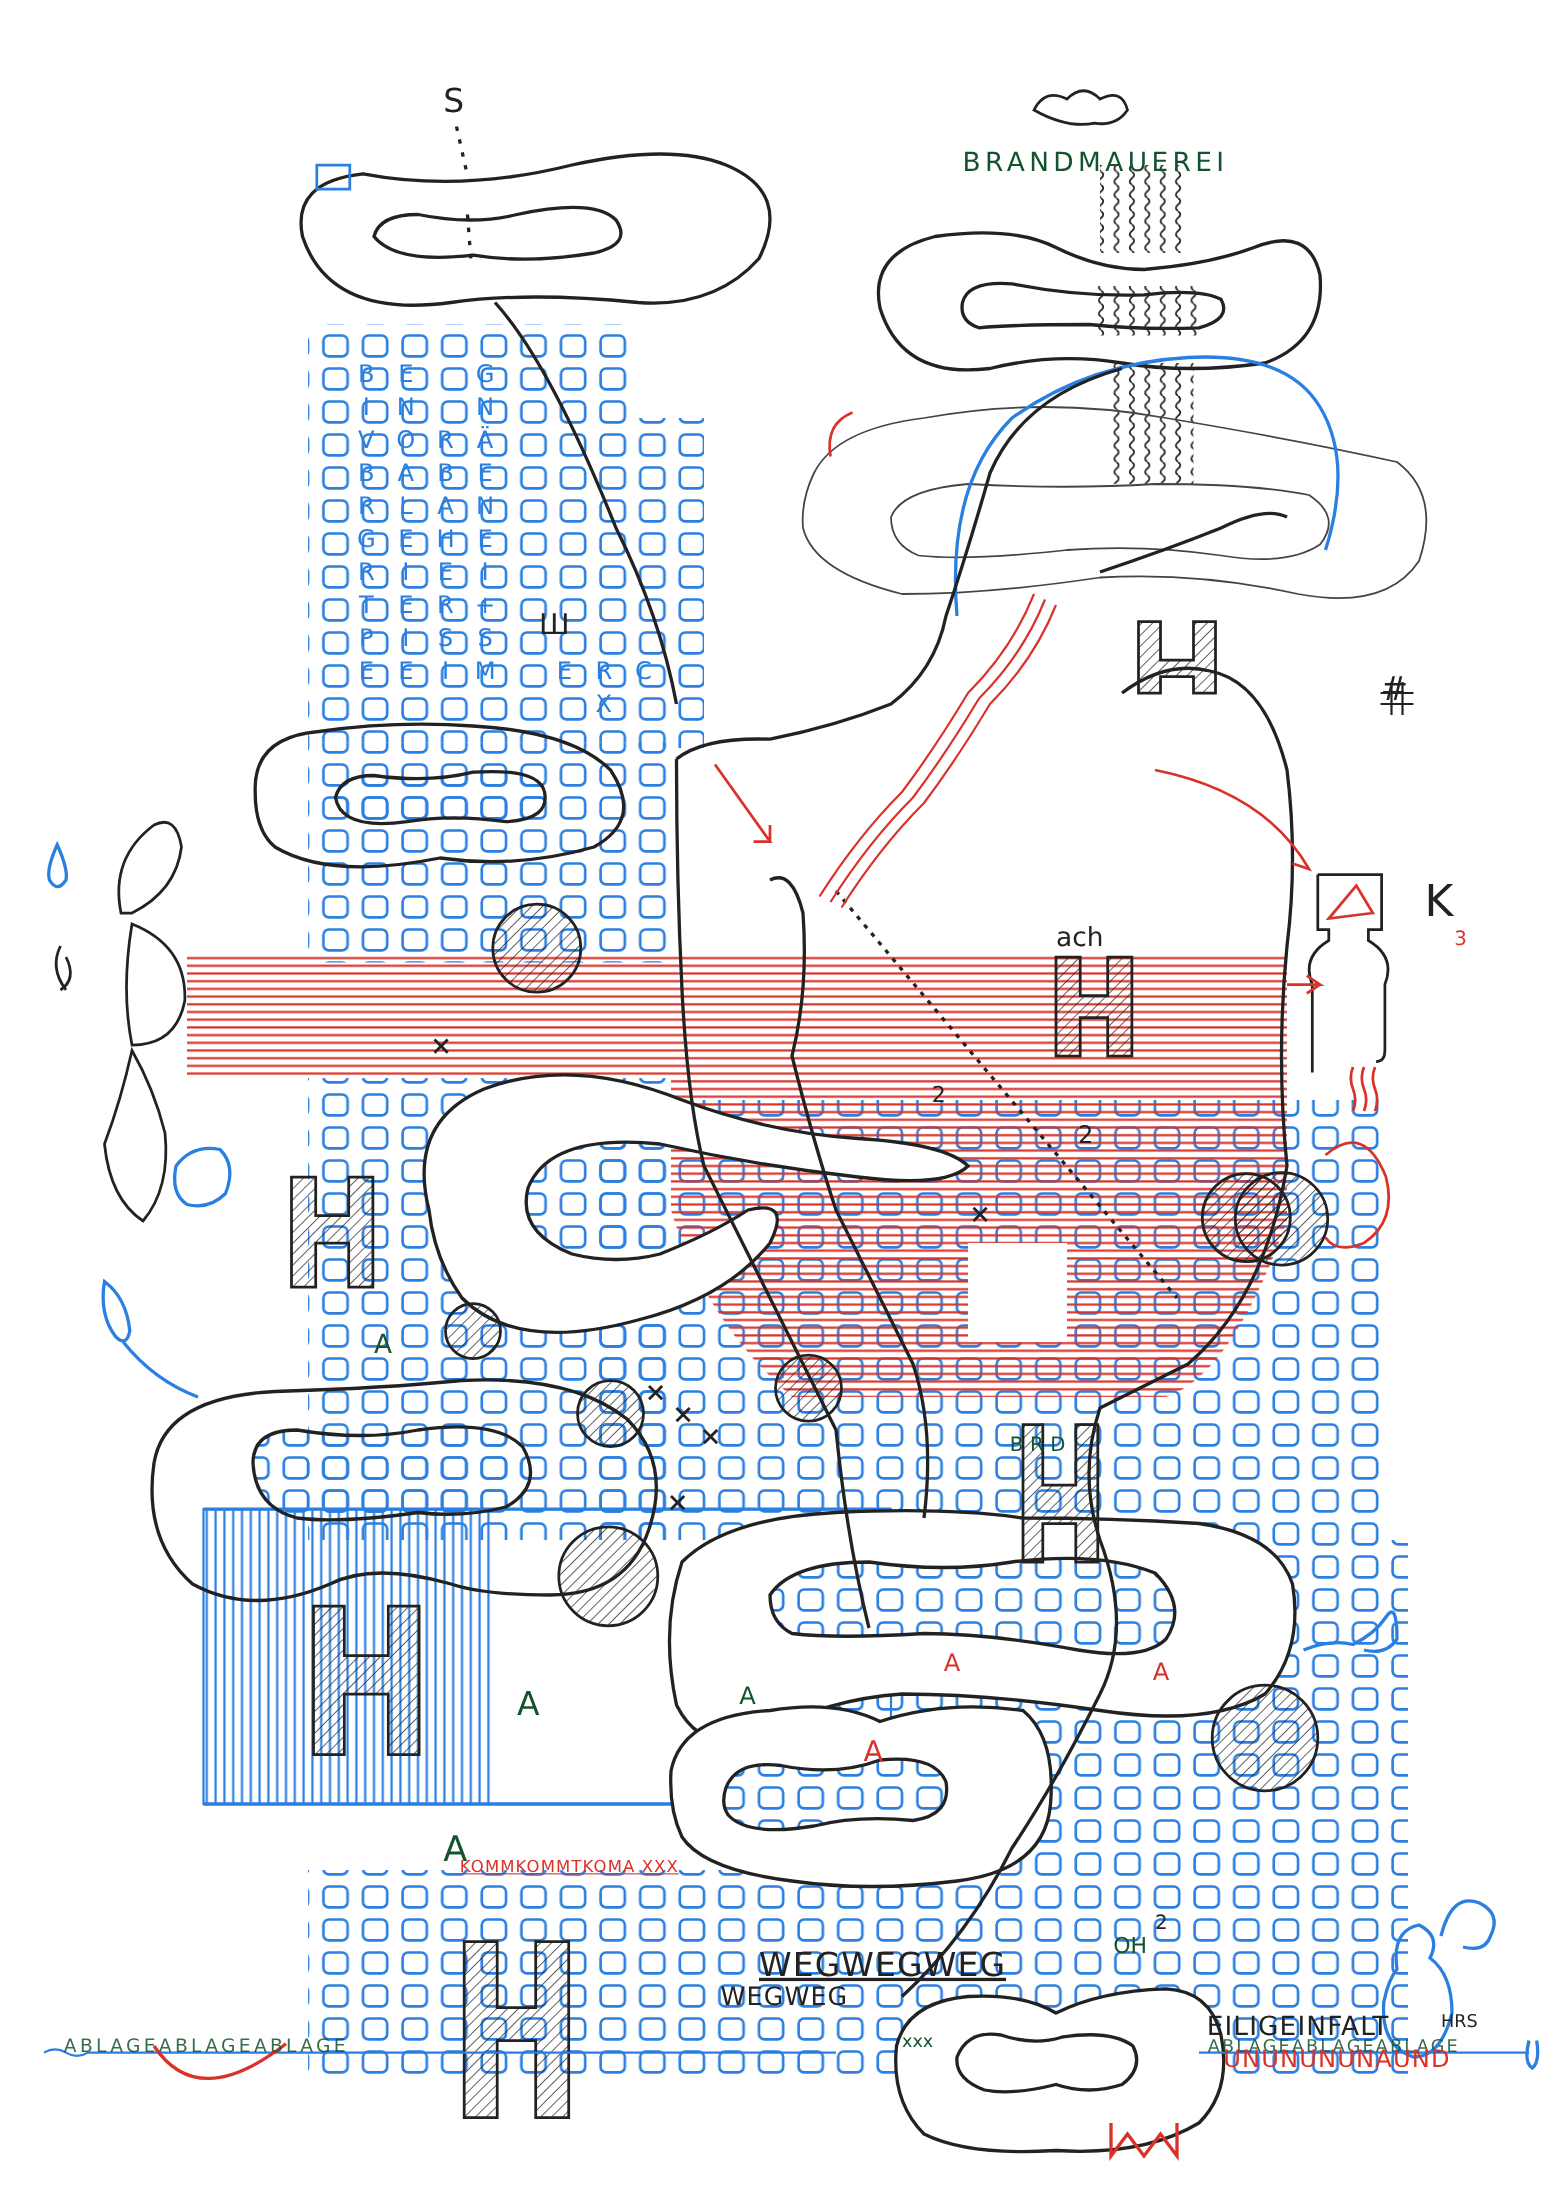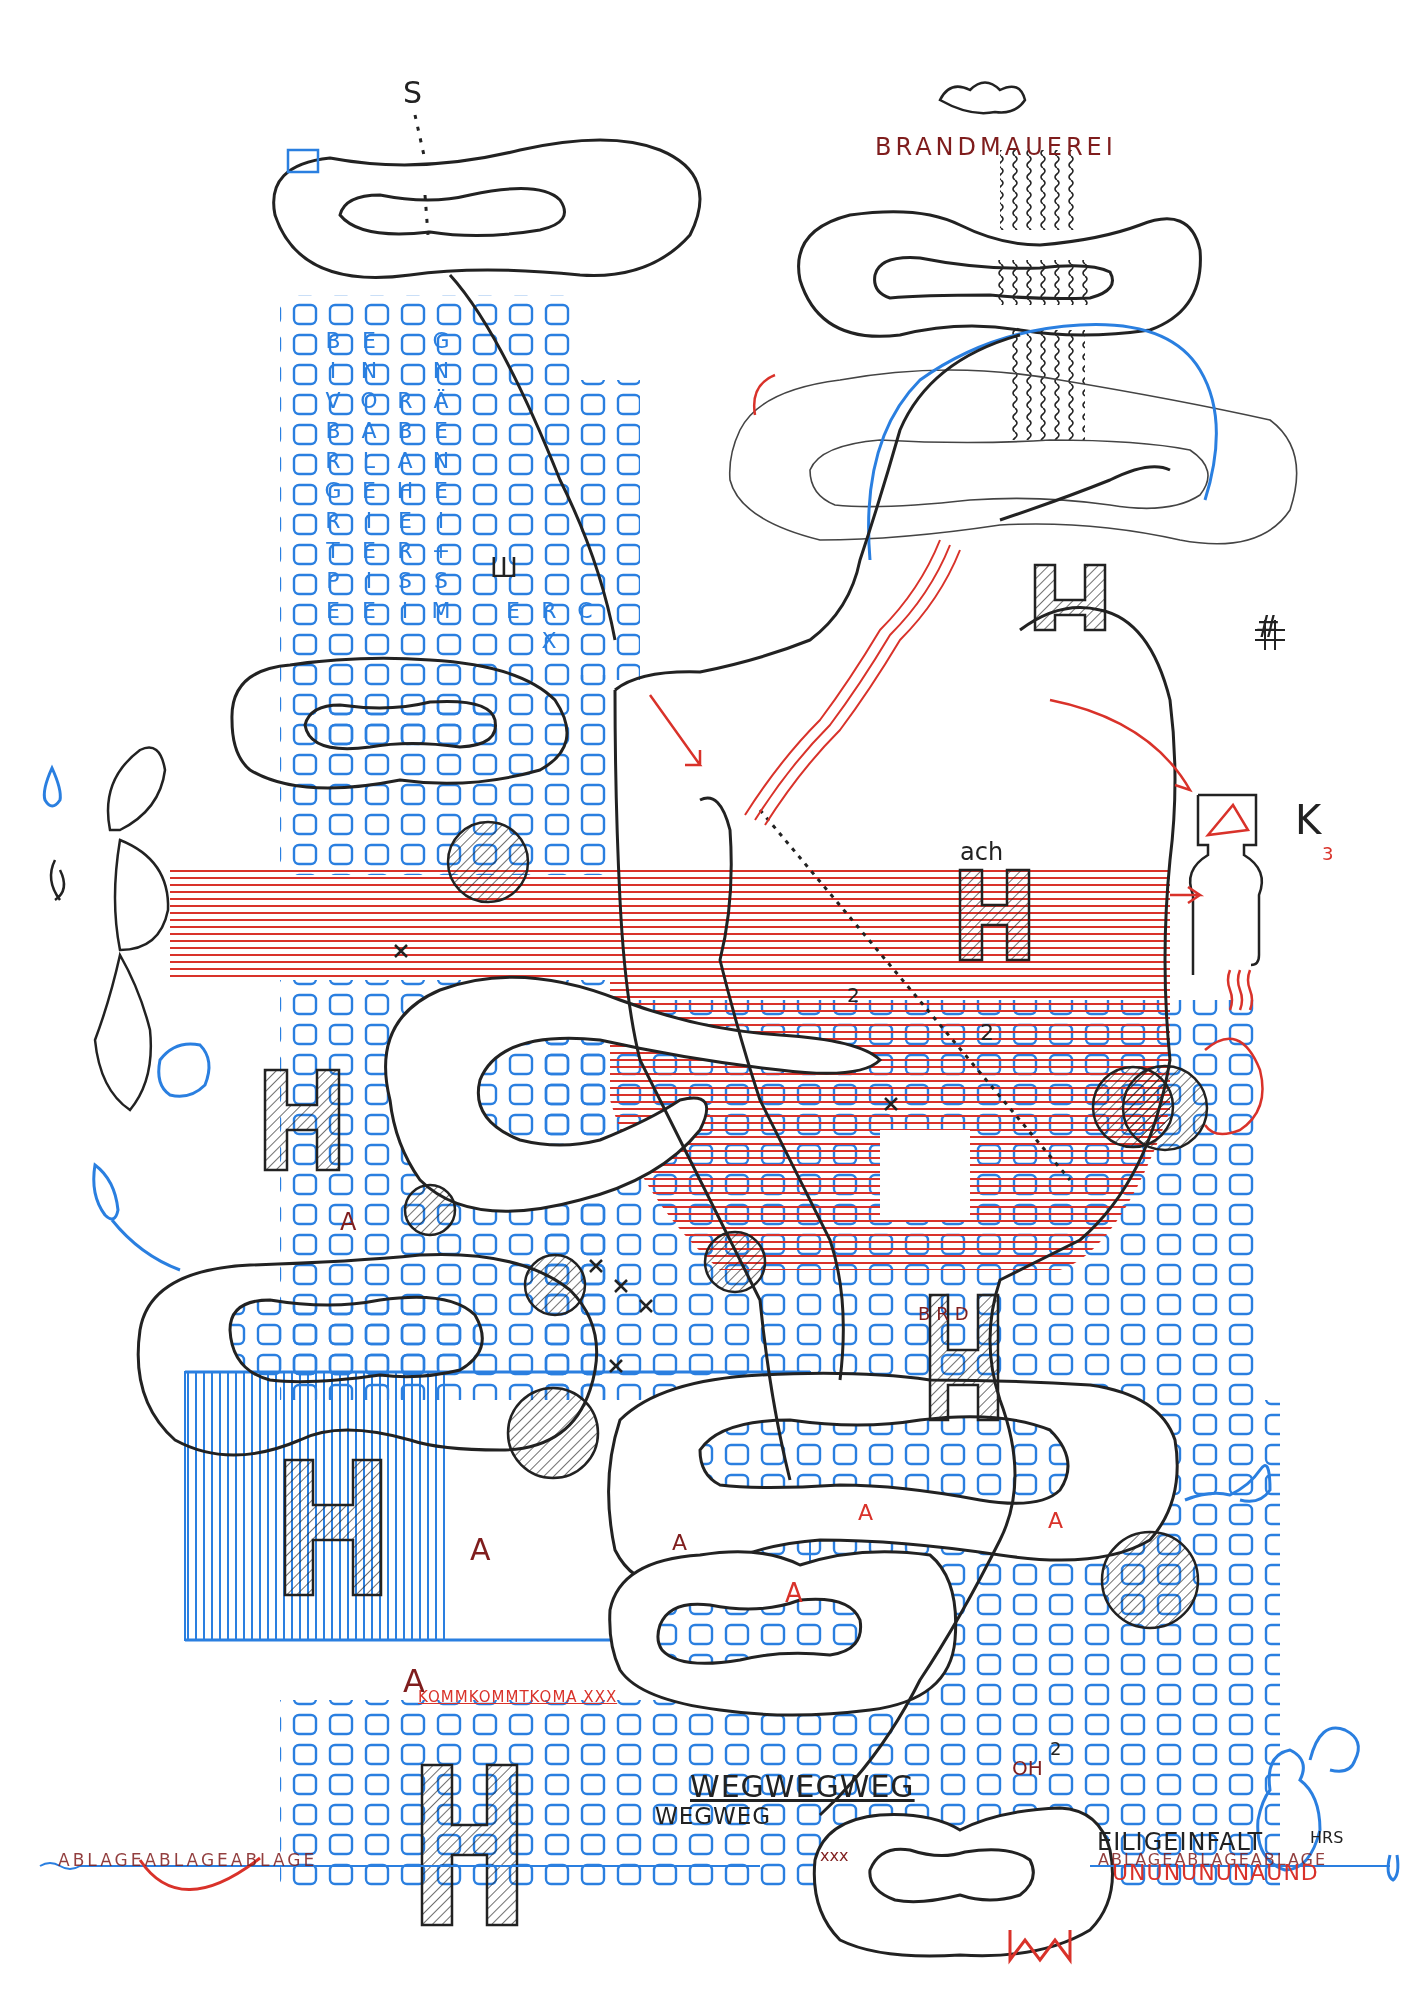--- a/index.html
+++ b/index.html
@@ -1,19 +1,19 @@
 <!DOCTYPE html>
 <html><head>
 <meta charset="utf-8">
 <style>
   html,body{margin:0;padding:0;background:#ffffff;}
   #canvas{position:relative;width:1414px;height:2000px;overflow:hidden;background:#ffffff;font-family:"DejaVu Sans",sans-serif;}
   svg#art{position:absolute;left:0;top:0;width:1414px;height:2000px;}
   .lbl{position:absolute;white-space:nowrap;line-height:1;}
-  .blue{color:#7f1d1d;}
+  .blue{color:#14532d;}
   .red{color:#d9322a;}
   .black{color:#222222;}
   .hand{font-family:"DejaVu Sans",sans-serif;letter-spacing:2px;}
   .grid-letter{position:absolute;width:22px;text-align:center;font-size:22px;color:#2a7fe0;font-family:"DejaVu Sans",sans-serif;}
 </style>
 </head>
 <body>
 
 <div id="canvas">
 

